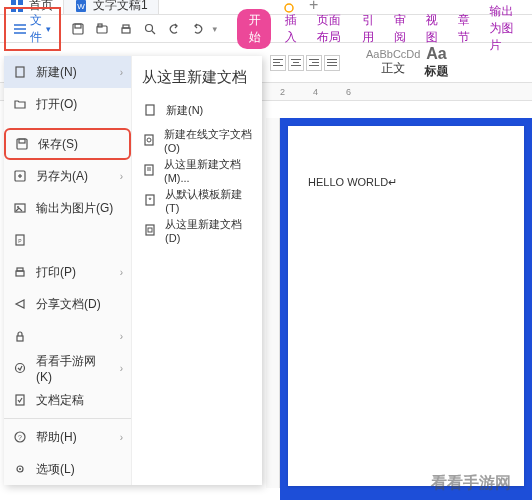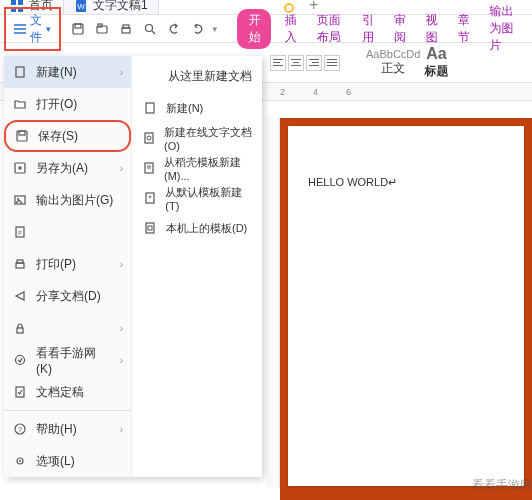--- a/index.html
+++ b/index.html
@@ -29,37 +29,37 @@
 .align-btn .line { height: 1px; background: #666; }
 .style-box { font-size: 11px; color: #888; }
 .style-label { font-size: 12px; color: #333; }
 
 .ruler { height: 18px; background: #f9f9f9; border-bottom: 1px solid #e0e0e0; font-size: 9px; color: #888; display: flex; align-items: center; padding-left: 280px; gap: 28px; }
 
 .file-menu { position: absolute; left: 4px; top: 56px; width: 258px; background: #fff; box-shadow: 2px 2px 8px rgba(0,0,0,0.2); z-index: 10; display: flex; }
 .file-menu-left { width: 128px; background: #fafafa; border-right: 1px solid #eee; }
 .menu-item { height: 32px; display: flex; align-items: center; padding: 0 8px; gap: 8px; cursor: pointer; font-size: 12px; position: relative; }
 .menu-item.selected { background: #e0e8f5; }
-.menu-item.highlighted { border: 2px solid #e74c3c; border-radius: 13px; }
+.menu-item.highlighted { border: 2px solid #e74c3c; border-radius: 6px; margin-top: 8px; }
 .menu-item .mi-icon { width: 16px; height: 16px; display: flex; align-items: center; justify-content: center; }
 .menu-item .chevron { margin-left: auto; color: #999; font-size: 10px; }
 .menu-divider { height: 1px; background: #e0e0e0; margin: 2px 0; }
 
 .file-menu-right { width: 130px; padding: 8px 4px; }
-.submenu-title { font-size: 12px; color: #333; padding: 4px 6px 8px 6px; font-weight: 500; text-align: right; }
+.submenu-title { font-size: 15px; color: #333; padding: 4px 6px 8px 6px; font-weight: 500; }
 .submenu-item { height: 30px; display: flex; align-items: center; padding: 0 6px; gap: 8px; font-size: 11px; cursor: pointer; }
 .submenu-item .si-icon { width: 16px; height: 16px; display: flex; align-items: center; justify-content: center; }
 
-.doc-area { position: absolute; left: 280px; top: 118px; right: 0; bottom: 0; background: #c2410c; }
+.doc-area { position: absolute; left: 280px; top: 118px; right: 0; bottom: 0; background: #1d4ed8; }
 .page { background: #fff; margin: 8px; height: 360px; box-shadow: 0 1px 3px rgba(0,0,0,0.15); padding: 50px 20px; font-size: 12px; color: #333; }
 .hello { font-size: 11px; color: #333; }
 
 .left-ruler { position: absolute; left: 266px; top: 118px; width: 14px; height: 370px; background: #f9f9f9; border-right: 1px solid #e0e0e0; }
 
-.watermark { position: absolute; right: 0; bottom: 6px; font-size: 12px; color: rgba(80,80,80,0.55); font-weight: 400; }
+.watermark { position: absolute; right: 21px; bottom: 6px; font-size: 16px; color: rgba(80,80,80,0.55); font-weight: 700; }
 
 svg { display: block; }
 </style>
 </head>
 <body>
 
 <div class="tabs-bar">
   <div class="tab">
     <span class="tab-icon-home">
       <svg width="14" height="14" viewBox="0 0 14 14">
@@ -337,39 +337,39 @@
       <span>新建在线文字文档(O)</span>
     </div>
     <div class="submenu-item">
       <span class="si-icon">
           <svg width="14" height="14" viewBox="0 0 14 14">
             <rect x="3" y="2" width="8" height="10" fill="none" stroke="#555" stroke-width="1.2"></rect>
             <line x1="5" y1="5" x2="9" y2="5" stroke="#555"></line>
             <line x1="5" y1="7" x2="9" y2="7" stroke="#555"></line>
           </svg>
         </span>
-      <span>从稻壳模板新建(M)...</span>
+      <span>从这里新建文档(M)...</span>
     </div>
     <div class="submenu-item">
       <span class="si-icon">
           <svg width="14" height="14" viewBox="0 0 14 14">
             <rect x="3" y="2" width="8" height="10" fill="none" stroke="#555" stroke-width="1.2"></rect>
             <polygon points="7,4 8,7 5,5.5 9,5.5 6,7" fill="#555"></polygon>
           </svg>
         </span>
       <span>从默认模板新建(T)</span>
     </div>
     <div class="submenu-item">
       <span class="si-icon">
           <svg width="14" height="14" viewBox="0 0 14 14">
             <rect x="3" y="2" width="8" height="10" fill="none" stroke="#555" stroke-width="1.2"></rect>
             <rect x="5" y="5" width="4" height="4" fill="none" stroke="#555"></rect>
           </svg>
         </span>
-      <span>本机上的模板(D)</span>
+      <span>从这里新建文档(D)</span>
     </div>
   </div>
 </div>
 
 <div class="left-ruler"></div>
 
 <div class="doc-area">
   <div class="page">
     <div class="hello">HELLO WORLD↵</div>
   </div>

